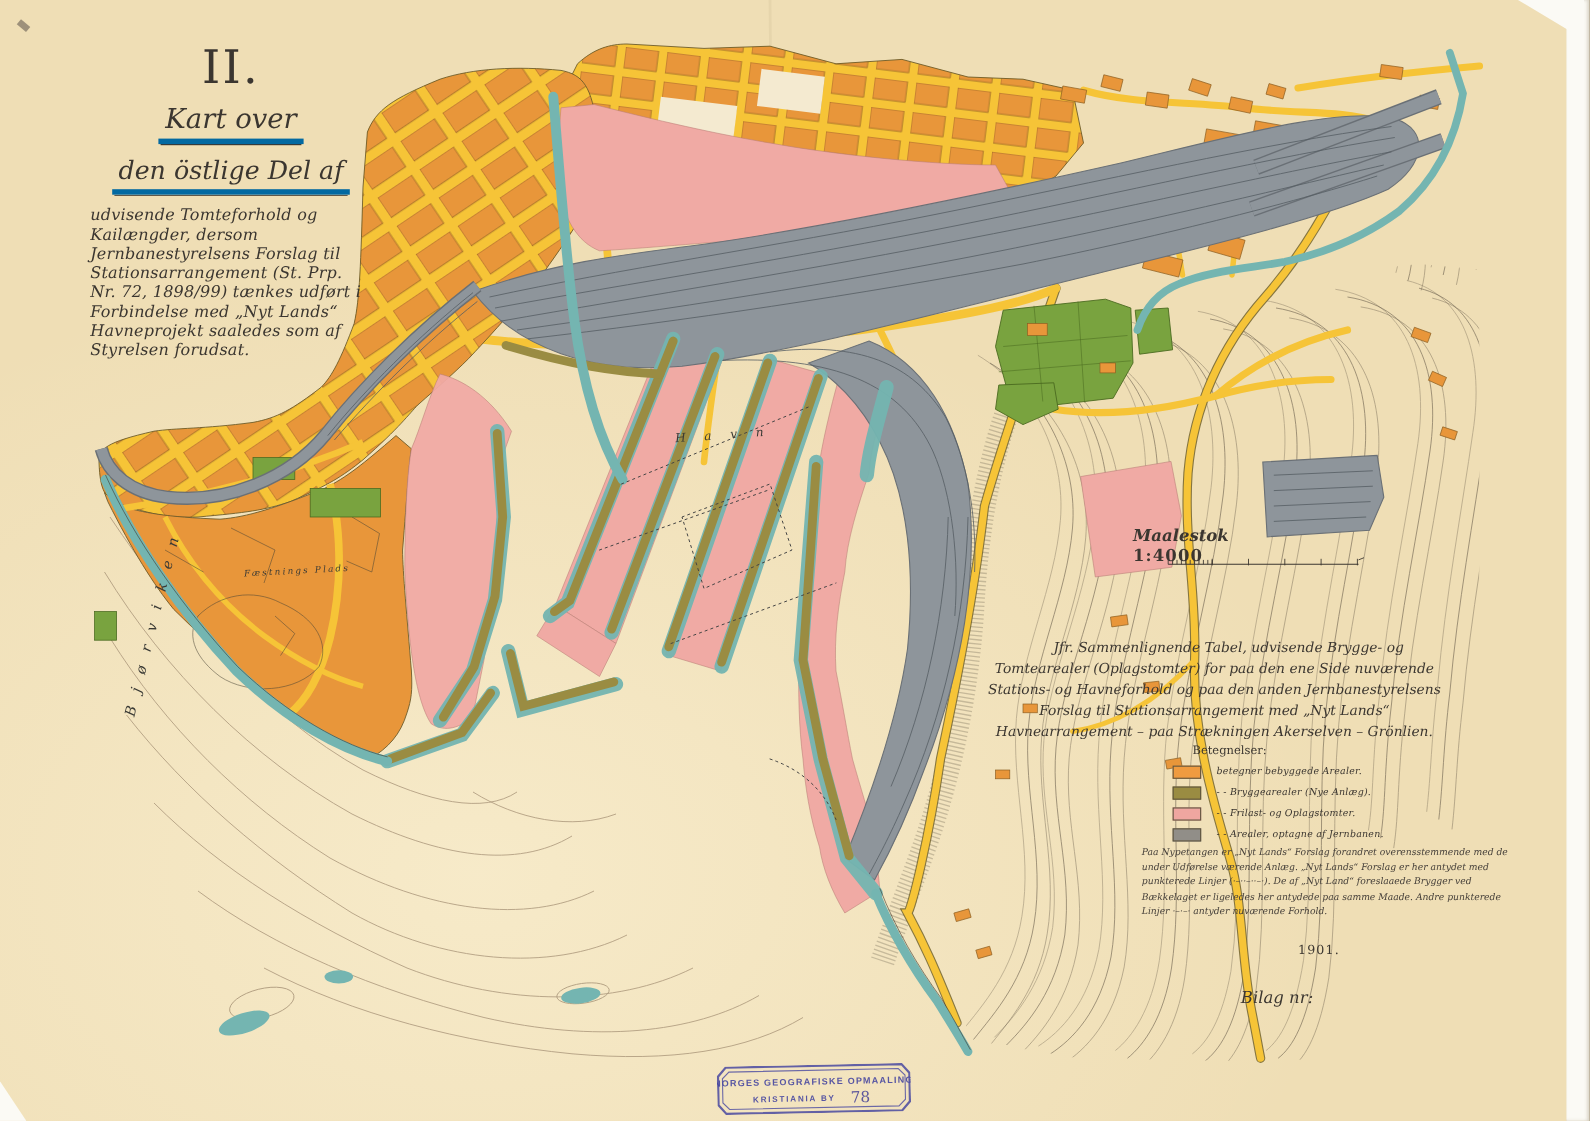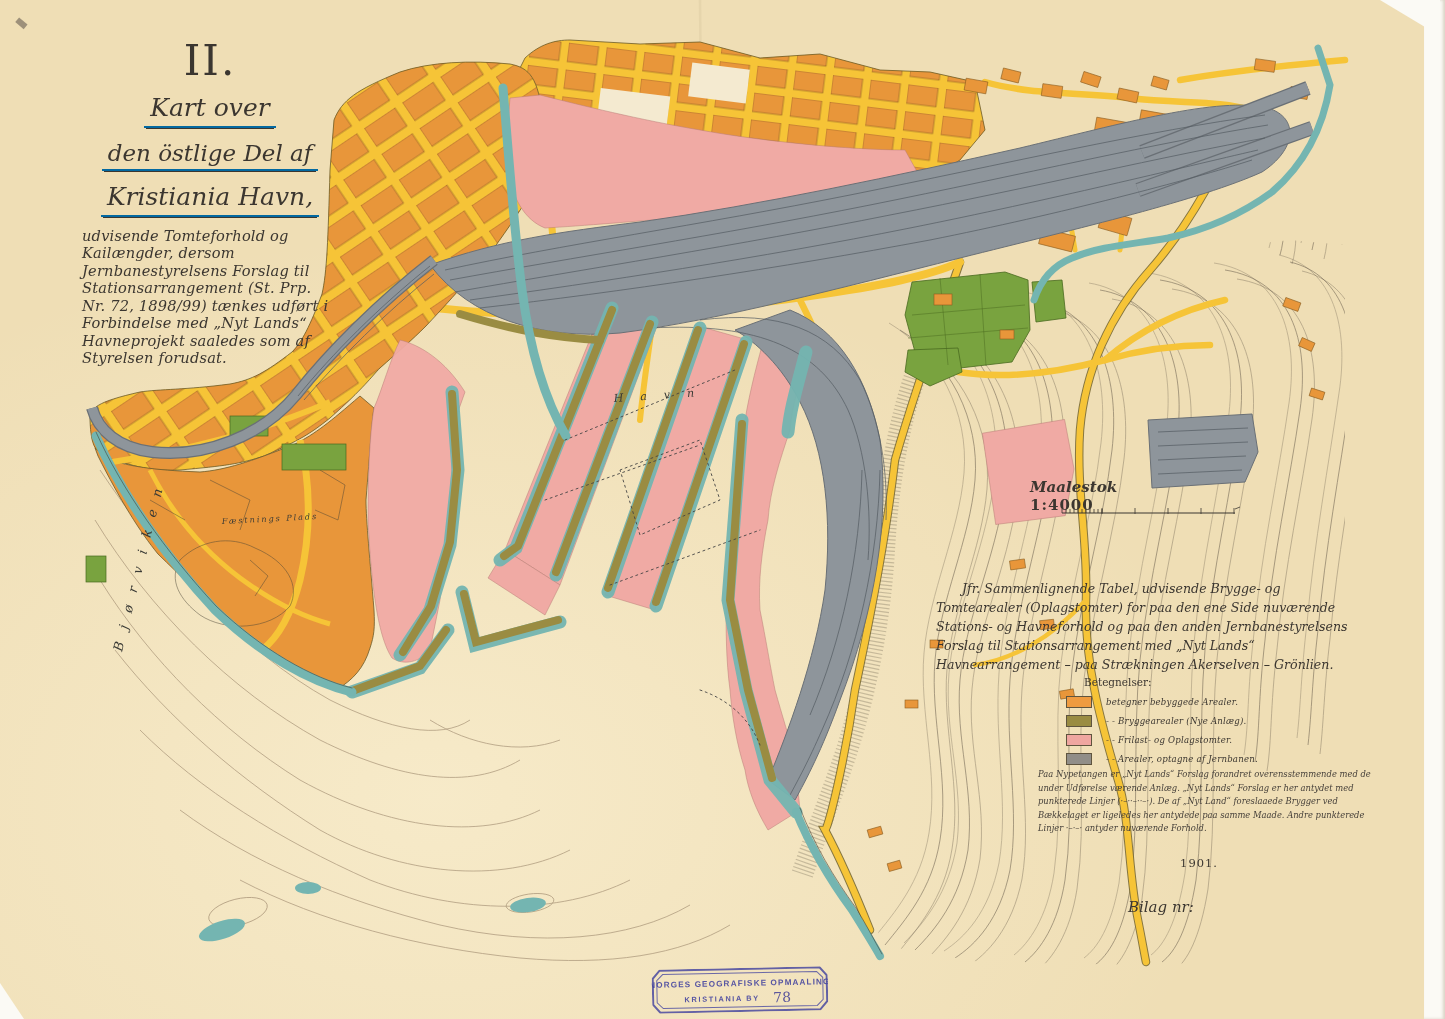--- a/index.html
+++ b/index.html
@@ -5,29 +5,29 @@
   html,body{margin:0;padding:0;background:#888;}
   #sheet{position:relative;width:1445px;height:1019px;overflow:hidden;
          background:#f2e2ba;font-family:"DejaVu Serif", serif;color:#3b3630;}
   #mapsvg{position:absolute;left:0;top:0;}
   .abs{position:absolute;}
   
   .title-block{left:82px;top:40px;width:256px;text-align:center;}
   .numeral{font-size:42px;font-weight:normal;letter-spacing:2px;font-style:normal;line-height:1;}
   .tline{font-style:italic;line-height:1.15;margin-top:12px;}
   .t1{font-size:25px;} .t2{font-size:23px;text-align:center;} .t3{font-size:25px;}
-  .ul2{display:inline-block;border-bottom:2px solid #0369a1;
+  .ul2{display:inline-block;border-bottom:5px solid #0369a1;
        box-shadow:0 3px 0 -2px #3b3630;padding:0 6px 3px 6px;}
   .title-body{font-style:italic;font-size:14.6px;line-height:1.2;text-align:left;
               margin-top:10px;letter-spacing:.2px;}
   
   .scale-block{left:1030px;top:478px;width:230px;text-align:left;font-style:italic;font-weight:bold;}
   .scale-label{font-size:15px;} .scale-ratio{font-size:15px;font-style:normal;letter-spacing:1px;}
-  .note-block{left:936px;top:580px;width:412px;font-style:italic;font-size:12.6px;
-              line-height:1.5;}
+  .note-block{left:898px;top:580px;width:412px;font-style:italic;font-size:12.6px;
+              line-height:1.5;text-align:center;}
   .note-block .indent{display:inline-block;width:26px;}
   .legend-block{left:1066px;top:676px;width:300px;}
   .legend-head{font-size:10.5px;margin-bottom:8px;margin-left:18px;}
   .legend-row{display:flex;align-items:center;margin-bottom:7px;}
   .swatch{width:24px;height:10px;border:0.8px solid #5f543e;margin-right:14px;flex:0 0 auto;}
   .legend-label{font-style:italic;font-size:8.6px;letter-spacing:.2px;}
   .legend-foot{left:1038px;top:768px;width:336px;font-style:italic;font-size:8.4px;
                line-height:1.62;color:#46403a;}
   .year{left:1098px;top:856px;width:120px;text-align:right;font-size:11.5px;letter-spacing:1px;}
   .bilag{left:1128px;top:898px;width:120px;font-style:italic;font-size:15px;}
@@ -299,21 +299,20 @@
     <text font-size="13" letter-spacing="13" transform="translate(122,652) rotate(-76)">Bjørviken</text>
     <text font-size="11" letter-spacing="17" transform="translate(614,402) rotate(-4)">Havn</text>
     <text font-size="8" letter-spacing="2" transform="translate(222,524) rotate(-3)">Fæstnings Plads</text>
   </g>
 </svg>
 
 <div class="abs title-block">
   <div class="numeral">II.</div>
   <div class="tline t1"><span class="ul2">Kart over</span></div>
   <div class="tline t2"><span class="ul2">den östlige Del af</span></div>
-  <div class="tline t3"><span class="ul2">Kristiania Havn,</span></div>
   <div class="title-body">udvisende Tomteforhold og Kailængder, dersom Jernbanestyrelsens Forslag til Stationsarrangement (St. Prp. Nr. 72, 1898/99) tænkes udført i Forbindelse med „Nyt Lands“ Havneprojekt saaledes som af Styrelsen forudsat.</div>
 </div>
 
 <div class="abs scale-block">
   <div class="scale-label">Maalestok</div>
   <div class="scale-ratio">1:4000</div>
 </div>
 
 <div class="abs note-block"><span class="indent"></span><span>Jfr. Sammenlignende Tabel, udvisende Brygge- og Tomtearealer (Oplagstomter) for paa den ene Side nuværende Stations- og Havneforhold og paa den anden Jernbanestyrelsens Forslag til Stationsarrangement med „Nyt Lands“ Havnearrangement – paa Strækningen Akerselven – Grönlien.</span></div>
 

